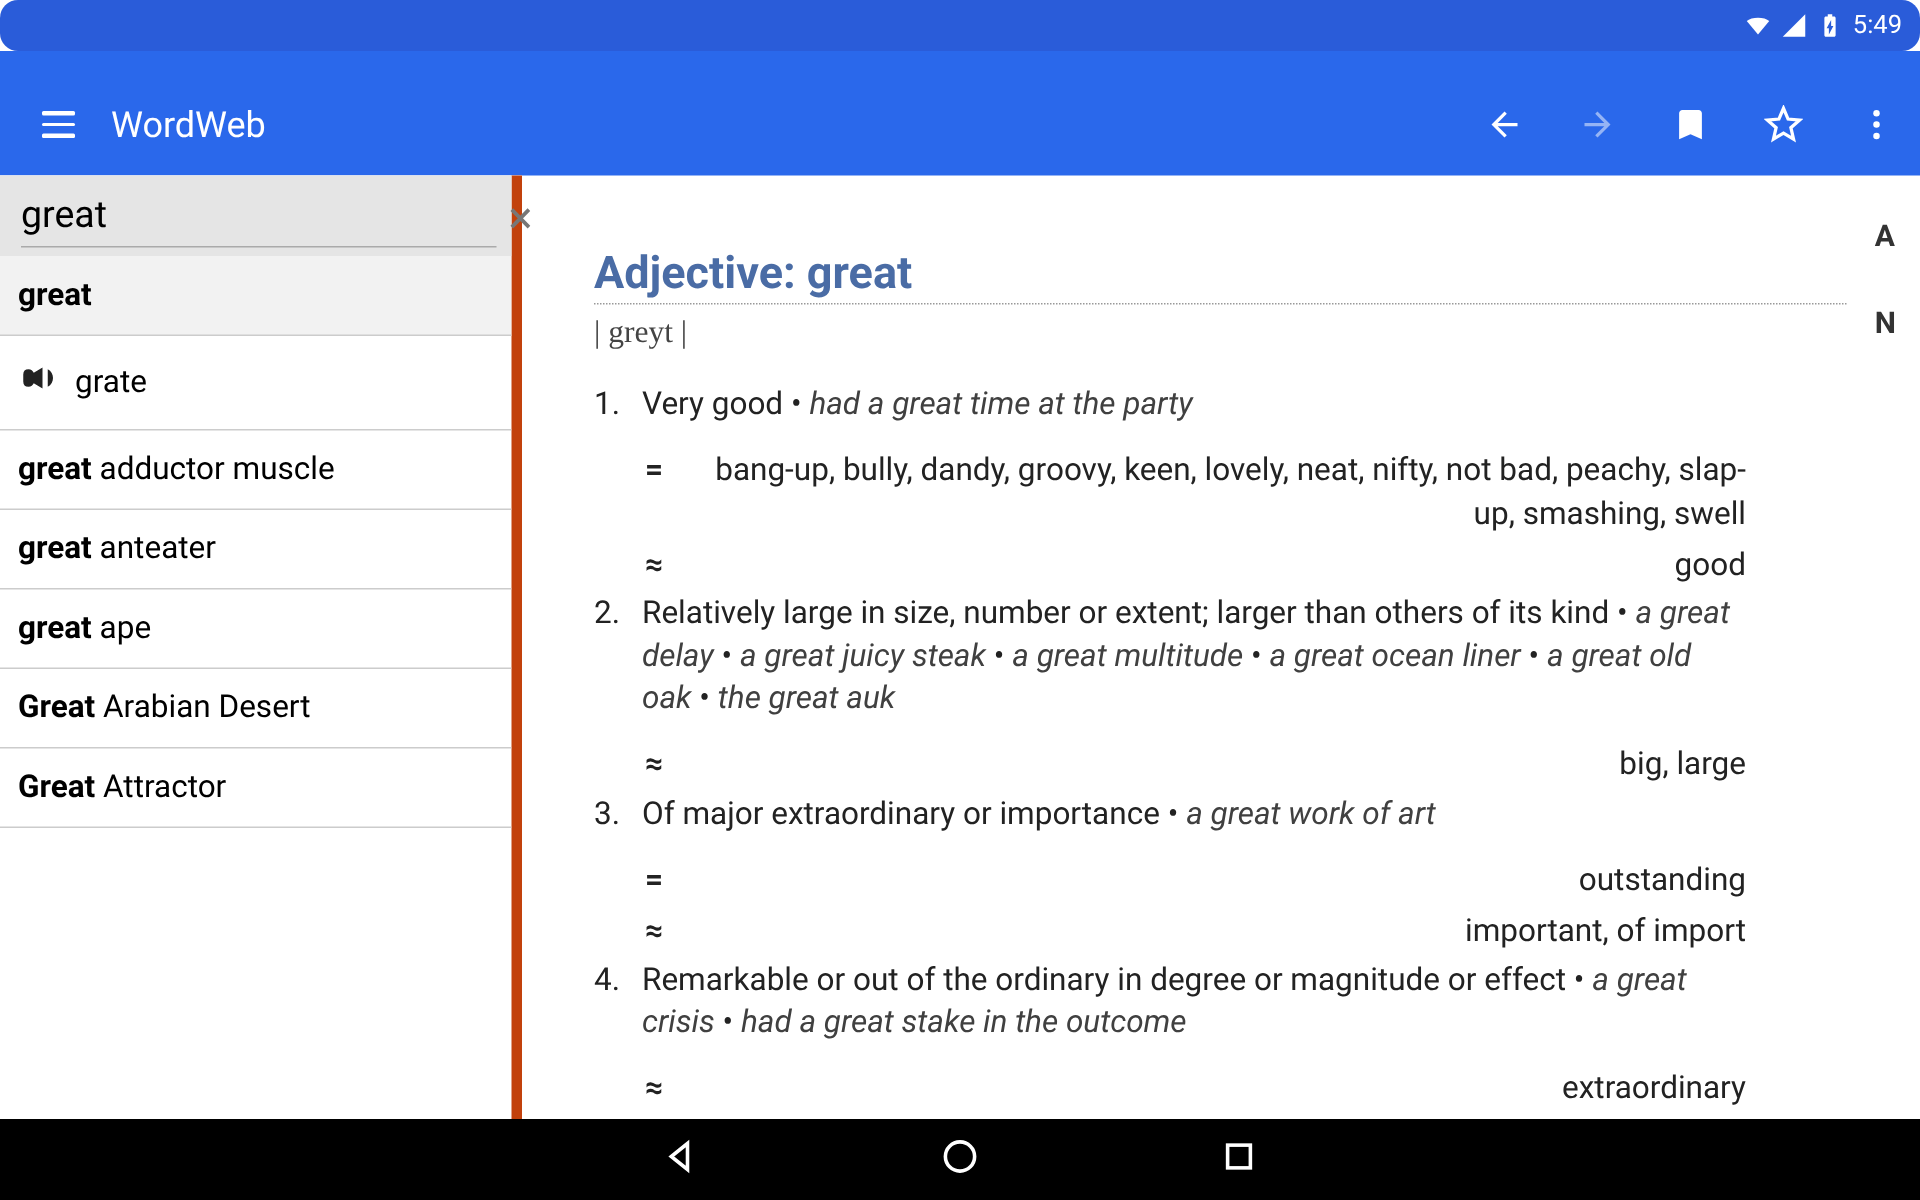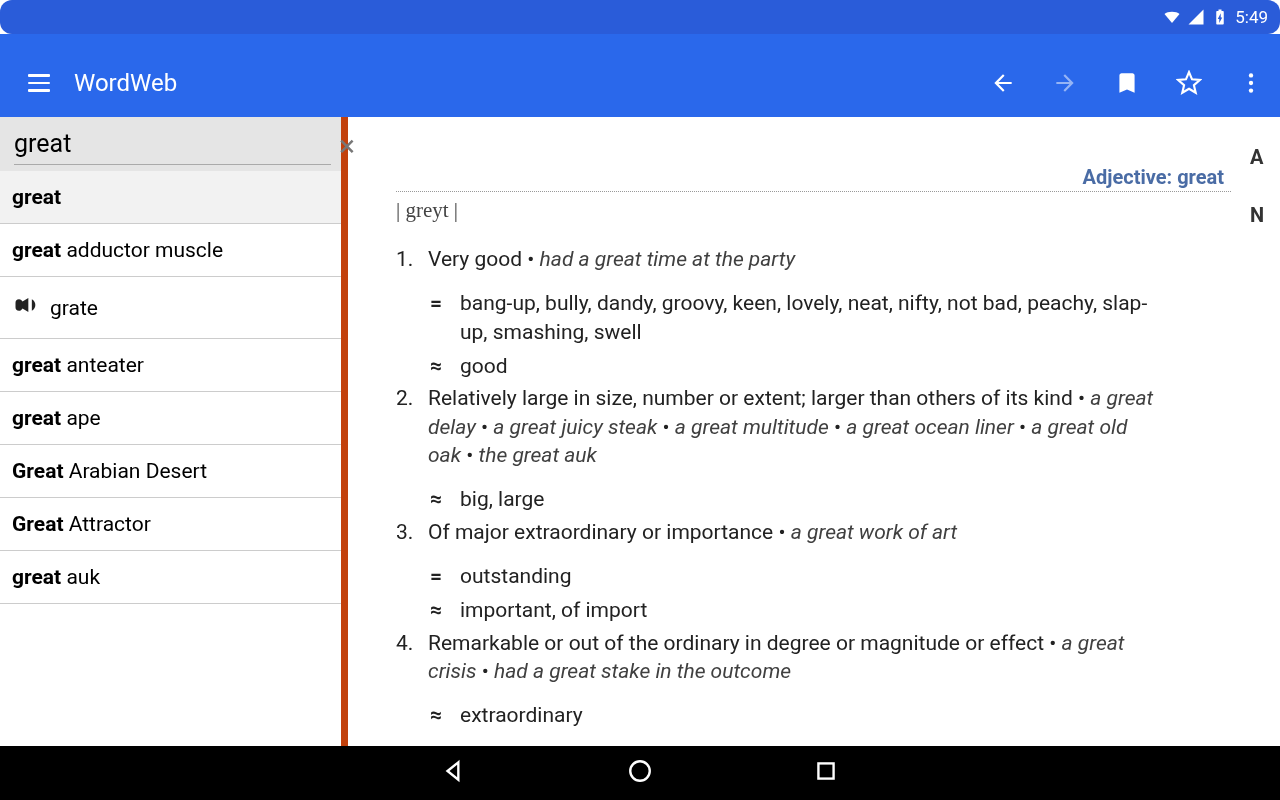--- a/index.html
+++ b/index.html
@@ -40,31 +40,31 @@
 .word-item {
   padding: 14px 12px; border-bottom: 1px solid #ccc; font-size: 21px;
   display:flex; align-items:center; gap:10px; cursor:pointer;
 }
 .word-item.selected { background: #f2f2f2; }
 .word-item .bold { font-weight: 700; }
 .sound-icon svg { width: 28px; height: 28px; fill:#222; }
 .main { flex:1; position: relative; overflow:hidden; padding: 48px 56px 0 48px; }
 .side-letters { position:absolute; right: 16px; top: 28px; font-size:20px; font-weight:700; color:#333; }
 .side-letters div { margin-bottom: 34px; cursor:pointer; }
-.def-title { color:#4a6ca5; font-size:20px; font-weight:700; margin-bottom:2px;text-align:right; }
+.def-title { color:#4a6ca5; font-size:30px; font-weight:700; margin-bottom:2px; }
 .def-title-underline { border-bottom: 1px dotted #999; width: 835px; margin-bottom: 6px; }
 .pronun { font-family: Georgia, "Times New Roman", serif; font-size: 21px; color:#444; margin-bottom: 22px; }
 .defs { font-size: 21px; color:#222; line-height: 1.35; padding-right: 60px; }
 .defs ol { list-style: none; counter-reset: d; }
 .defs li { counter-increment: d; position:relative; padding-left: 32px; margin-bottom: 16px; }
 .defs li::before { content: counter(d) "."; position:absolute; left:0; top:0; }
 .example { color: #404040; font-style: italic; }
 .syn-row { display:flex; gap: 16px; padding-left: 32px; margin: 6px 0 4px; }
 .syn-sym { width: 16px; text-align:center; font-weight: 700; }
-.syn-text { flex:1; }
+.syn-text { flex:1;text-align:right; }
 .nav-bar {
   height: 54px; background: #000; display:flex; justify-content:center; align-items:center; gap: 160px;
 }
 .nav-bar svg { width: 26px; height: 26px; fill: none; stroke:#fff; stroke-width:2.2; }
 .nav-bar .nav-btn { cursor:pointer; }
 </style>
 </head>
 <body>
 
 <div class="status-bar">
@@ -122,42 +122,39 @@
   <div class="sidebar">
     <div class="search-row">
       <input class="search-input" value="great" style="">
       <span class="clear-x">×</span>
     </div>
     <div class="word-list" id="word-list">
         <div class="word-item selected">
           <span><span class="bold">great</span></span>
         </div>
         <div class="word-item">
-          <span><span class="bold">great</span> adductor muscle</span>
-        </div>
-        <div class="word-item">
           <span class="sound-icon"><svg viewBox="0 0 24 24">
               <path d="M3 10v4c0 2 1 3 3 3 1.5 0 2.5-1 3-2l5 3V6l-5 3c-.5-1-1.5-2-3-2-2 0-3 1-3 3zM17 7c2 1 3 3 3 5s-1 4-3 5"></path>
             </svg></span>
           <span>grate</span>
         </div>
         <div class="word-item">
+          <span><span class="bold">great</span> adductor muscle</span>
+        </div>
+        <div class="word-item">
           <span><span class="bold">great</span> anteater</span>
         </div>
         <div class="word-item">
           <span><span class="bold">great</span> ape</span>
         </div>
         <div class="word-item">
           <span><span class="bold">Great</span> Arabian Desert</span>
         </div>
         <div class="word-item">
           <span><span class="bold">Great</span> Attractor</span>
-        </div>
-        <div class="word-item">
-          <span><span class="bold">great</span> auk</span>
         </div>
       </div>
   </div>
 
   <div class="main">
     <div class="side-letters">
       <div>A</div>
       <div>N</div>
     </div>
     <div class="def-title">Adjective: great</div>

